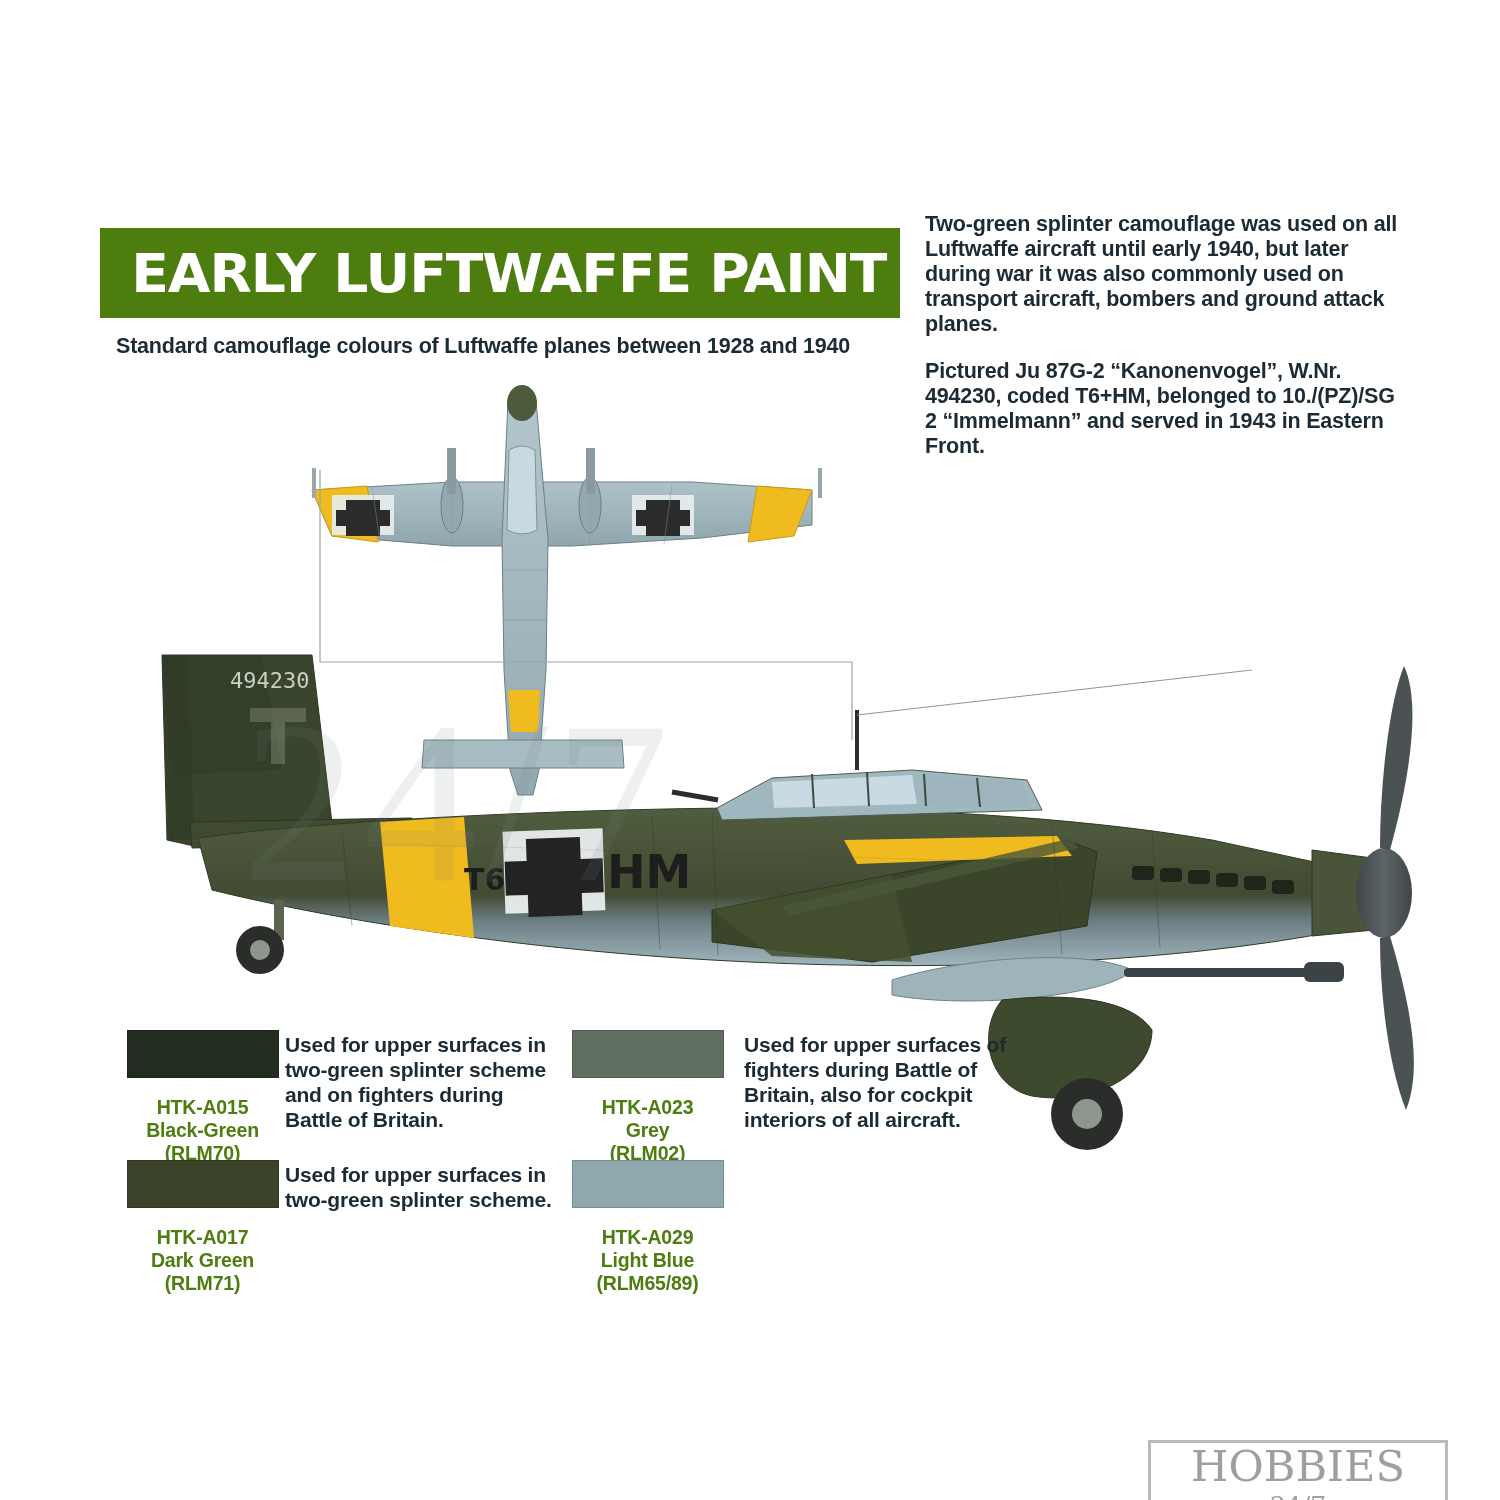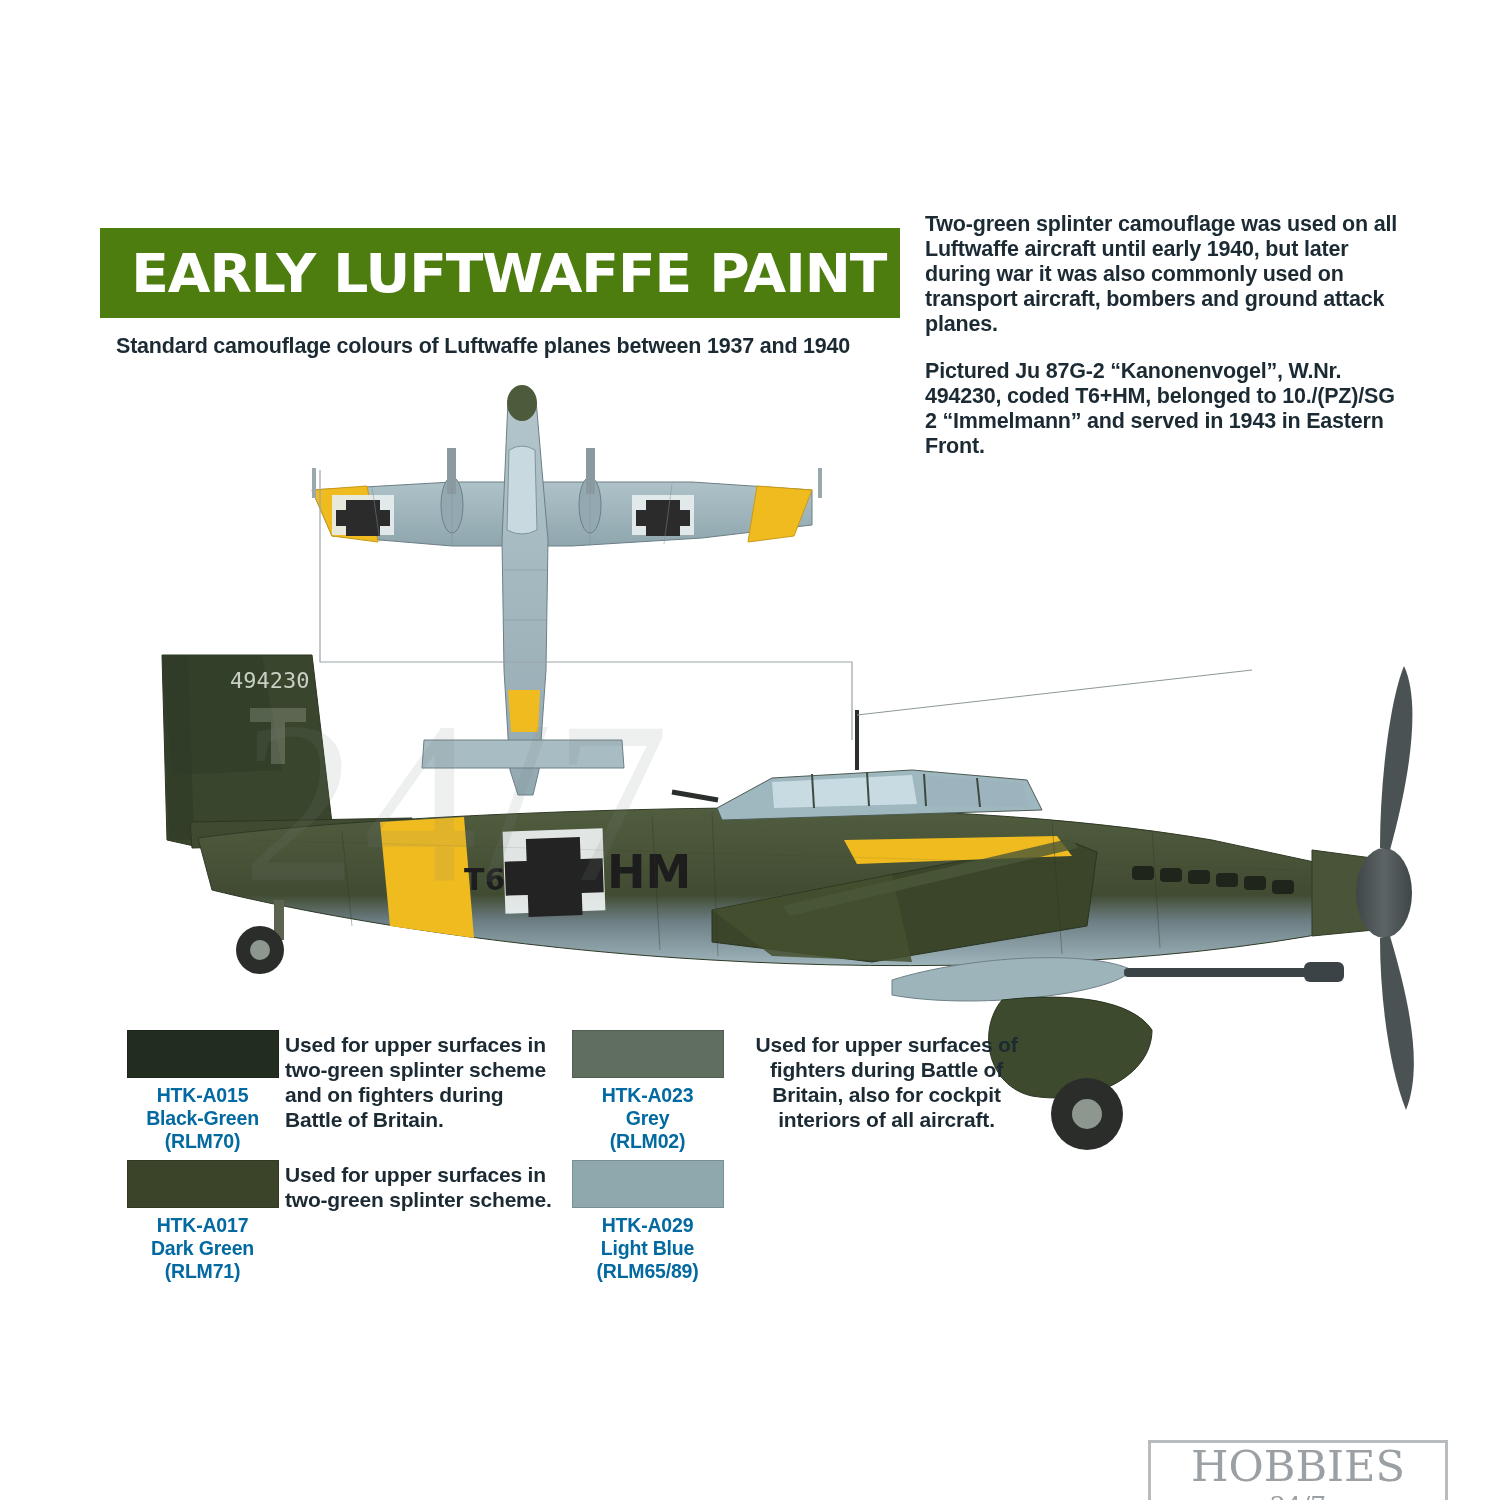--- a/index.html
+++ b/index.html
@@ -100,46 +100,46 @@
     width: 165px;
     text-align: center;
   }
   .swatch {
     width: 150px;
     height: 46px;
     margin: 0 auto;
     border: 1px solid rgba(0,0,0,0.15);
   }
   .swatch-label {
-    margin-top: 6px;
+    margin-top: 18px;
     font-size: 19.5px;
     font-weight: bold;
     line-height: 23px;
-    color: #0369a1;
+    color: #4d7c0f;
     letter-spacing: -0.2px;
   }
   .swatch-label .code {
     font-weight: bold;
   }
   .legend-desc {
     font-size: 21px;
     line-height: 25px;
     font-weight: bold;
     color: #1b2a33;
     letter-spacing: -0.2px;
     padding-top: 2px;
   }
 
   #legend-1 { left: 120px; top: 1030px; }
   #legend-2 { left: 120px; top: 1160px; }
   #legend-3 { left: 565px; top: 1030px; }
   #legend-4 { left: 565px; top: 1160px; }
 
   #legend-1 .legend-desc, #legend-2 .legend-desc { width: 275px; }
-  #legend-3 .legend-desc, #legend-4 .legend-desc { width: 285px; margin-left: 14px; text-align: center; }
+  #legend-3 .legend-desc, #legend-4 .legend-desc { width: 285px; margin-left: 14px; }
 
   
   #brand-logo {
     position: absolute;
     left: 1148px;
     top: 1440px;
     width: 300px;
     height: 108px;
     border: 3px solid #b9bcbe;
     box-sizing: border-box;
@@ -160,21 +160,21 @@
     color: #9aa0a4;
     margin-top: 2px;
   }
 </style>
 </head>
 <body>
 
 <div id="title-banner">
   <div class="title-text">EARLY LUFTWAFFE PAINT SET</div>
 </div>
-<div id="subtitle">Standard camouflage colours of Luftwaffe planes between 1937 and 1940</div>
+<div id="subtitle">Standard camouflage colours of Luftwaffe planes between 1928 and 1940</div>
 
 <div id="intro-column">
   <p>Two-green splinter camouflage was used on all Luftwaffe aircraft until early 1940, but later during war it was also commonly used on transport aircraft, bombers and ground attack planes.</p>
   <p>Pictured Ju 87G-2 “Kanonenvogel”, W.Nr. 494230, coded T6+HM, belonged to 10./(PZ)/SG 2 “Immelmann” and served in 1943 in Eastern Front.</p>
 </div>
 
 <div id="artwork">
   <svg width="1500" height="790" viewBox="0 0 1500 790">
     <defs>
       <linearGradient id="fuseShade" x1="0" y1="0" x2="0" y2="1">

